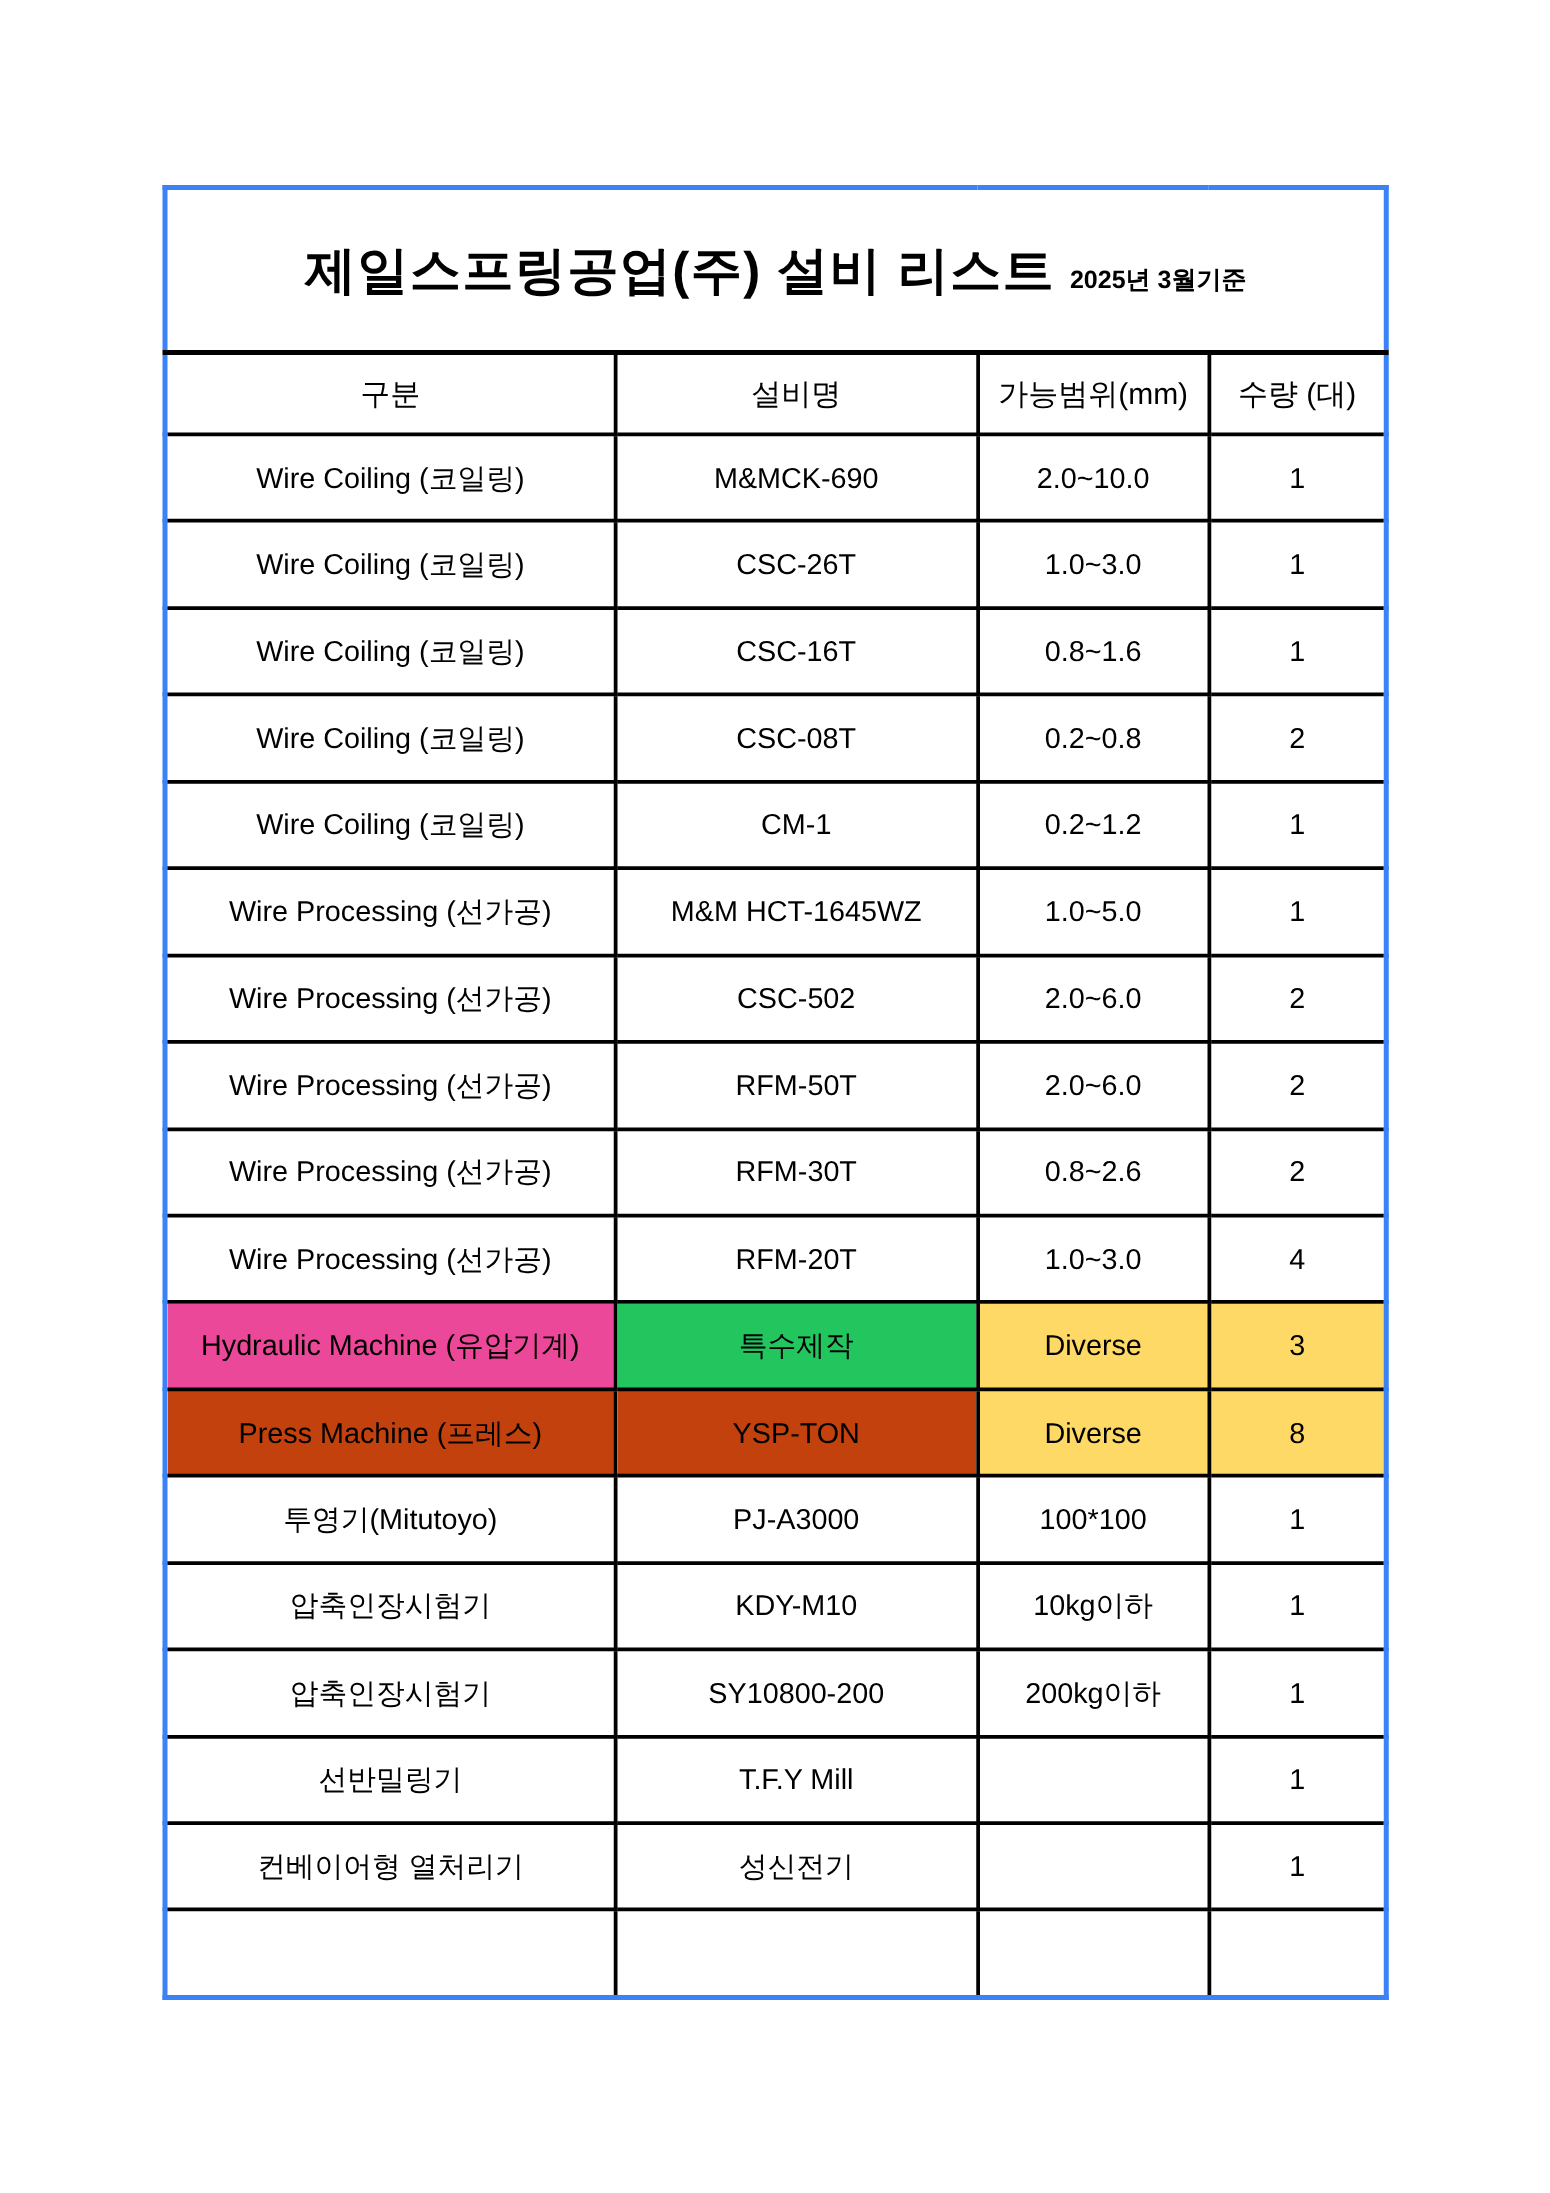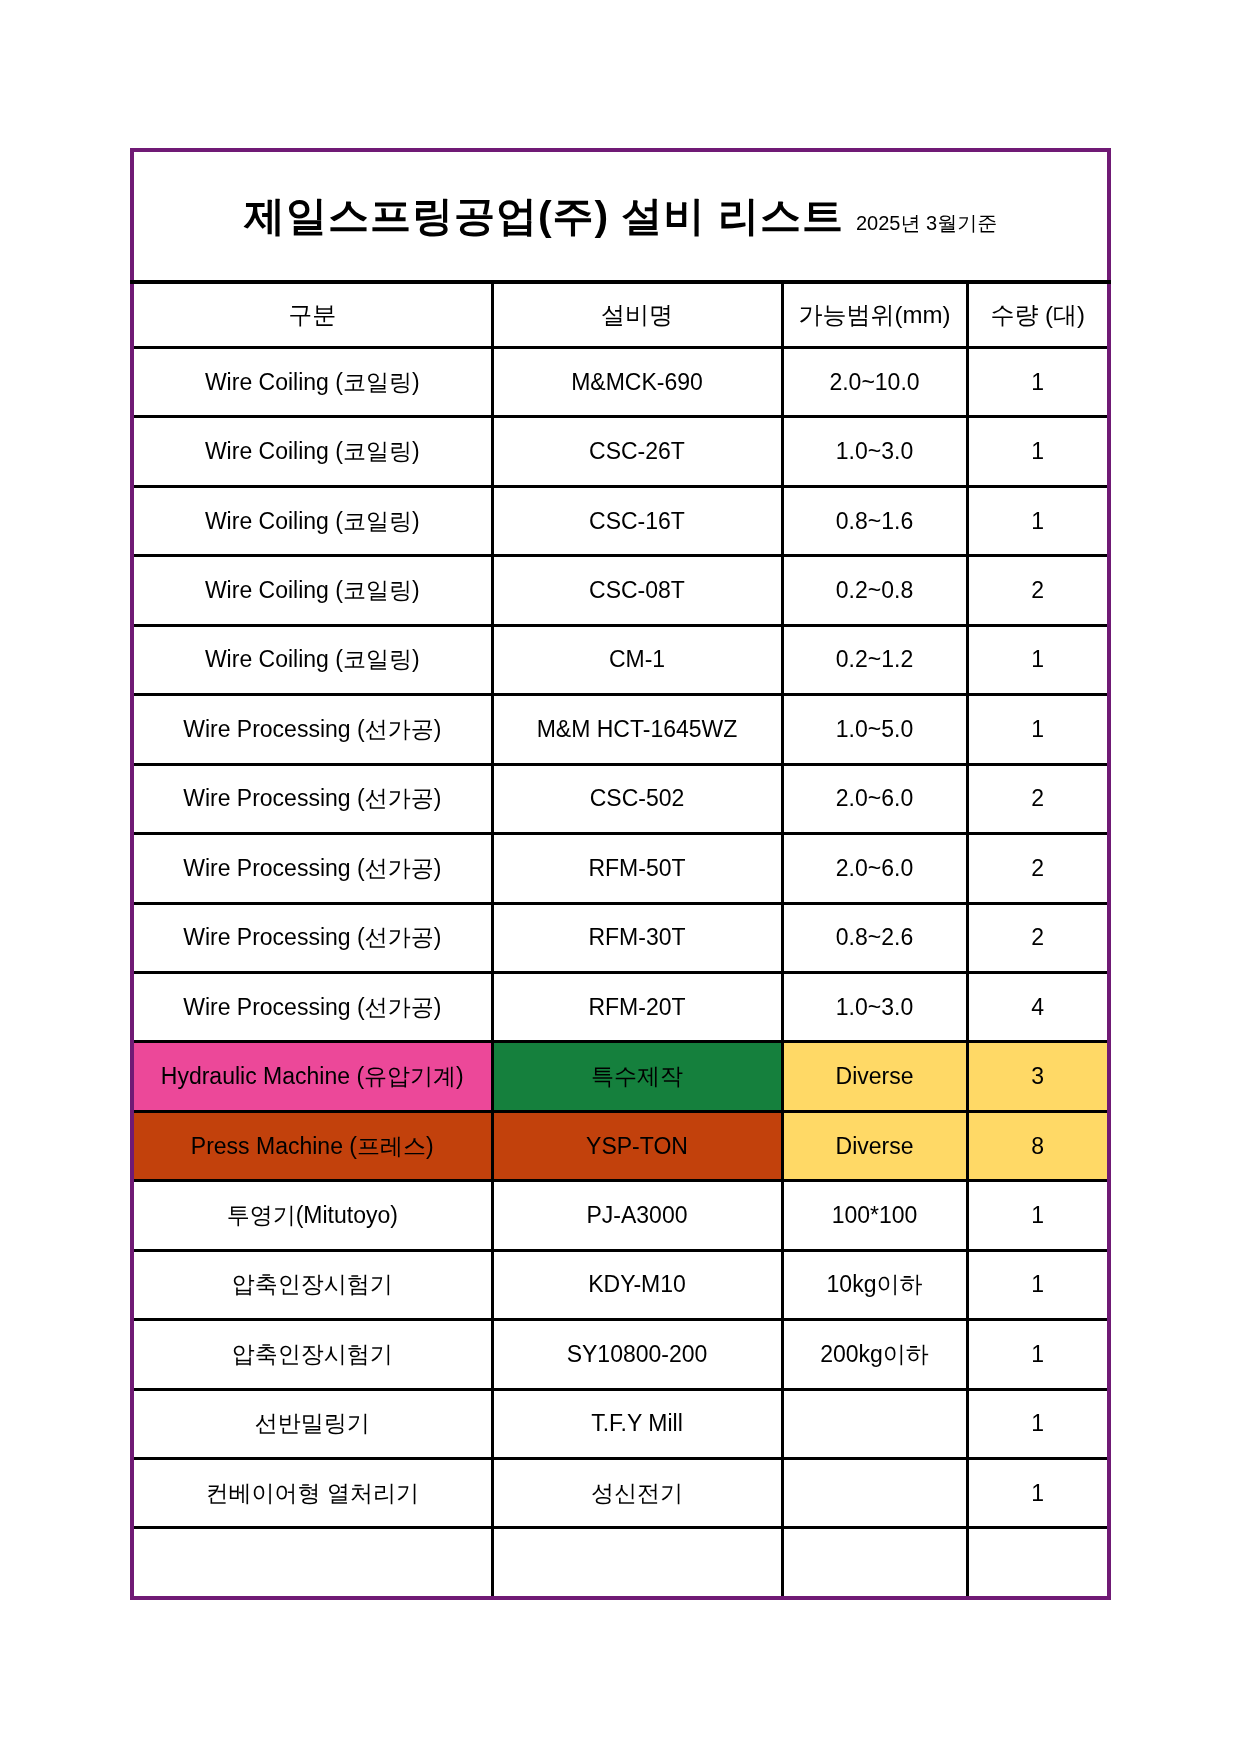--- a/index.html
+++ b/index.html
@@ -34,40 +34,40 @@
     border: 3px solid #000000;
     text-align: center;
     vertical-align: middle;
     font-weight: 400;
     font-size: 23px;
     padding: 0 4px;
     overflow: hidden;
     white-space: nowrap;
   }
   table.equip {
-    border: 4px solid #701a75;
+    border: 4px solid #3b82f6;
   }
   tr.title-row td {
     height: 128px;
     border-bottom: 4px solid #000000;
   }
   .title-wrap {
     display: flex;
     align-items: baseline;
     justify-content: center;
     gap: 12px;
   }
   .doc-title {
     font-size: 41px;
     font-weight: 700;
     letter-spacing: 1px;
   }
   .doc-subtitle {
     font-size: 20px;
-    font-weight: 400;
+    font-weight: 700;
   }
   tr.header-row th {
     height: 62px;
     font-size: 24px;
     background: #ffffff;
   }
   tr.data-row td {
     height: 55.6px;
   }
 </style>
@@ -156,21 +156,21 @@
             <td>2</td>
           </tr>
           <tr class="data-row">
             <td>Wire Processing (선가공)</td>
             <td>RFM-20T</td>
             <td>1.0~3.0</td>
             <td>4</td>
           </tr>
           <tr class="data-row">
             <td style="background: #ec4899;">Hydraulic Machine (유압기계)</td>
-            <td style="background: #15803d;">특수제작</td>
+            <td style="background: #22c55e;">특수제작</td>
             <td style="background: rgb(255, 217, 102);">Diverse</td>
             <td style="background: rgb(255, 217, 102);">3</td>
           </tr>
           <tr class="data-row">
             <td style="background: #c2410c;">Press Machine (프레스)</td>
             <td style="background: #c2410c;">YSP-TON</td>
             <td style="background: rgb(255, 217, 102);">Diverse</td>
             <td style="background: rgb(255, 217, 102);">8</td>
           </tr>
           <tr class="data-row">

